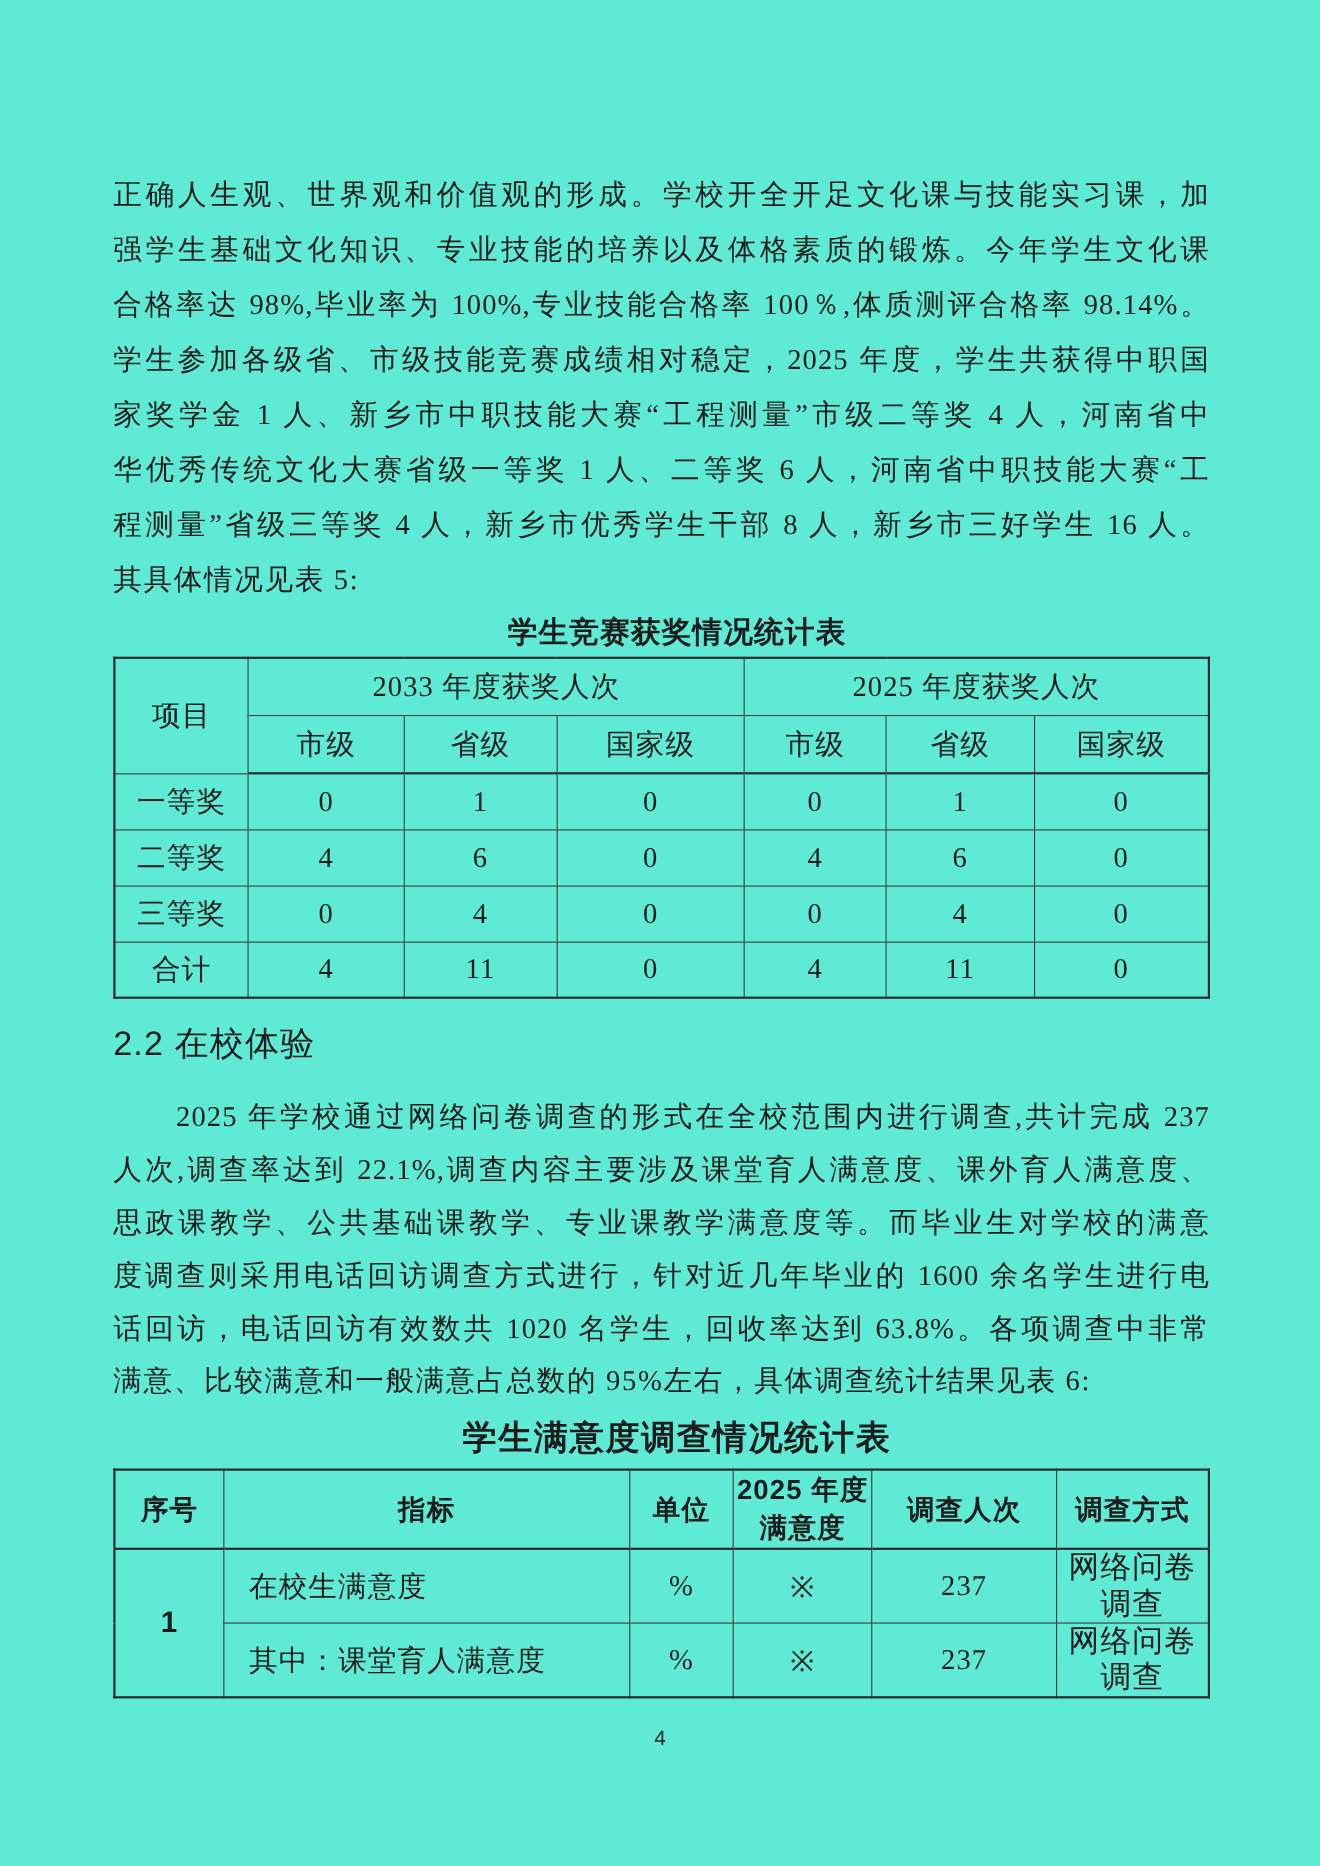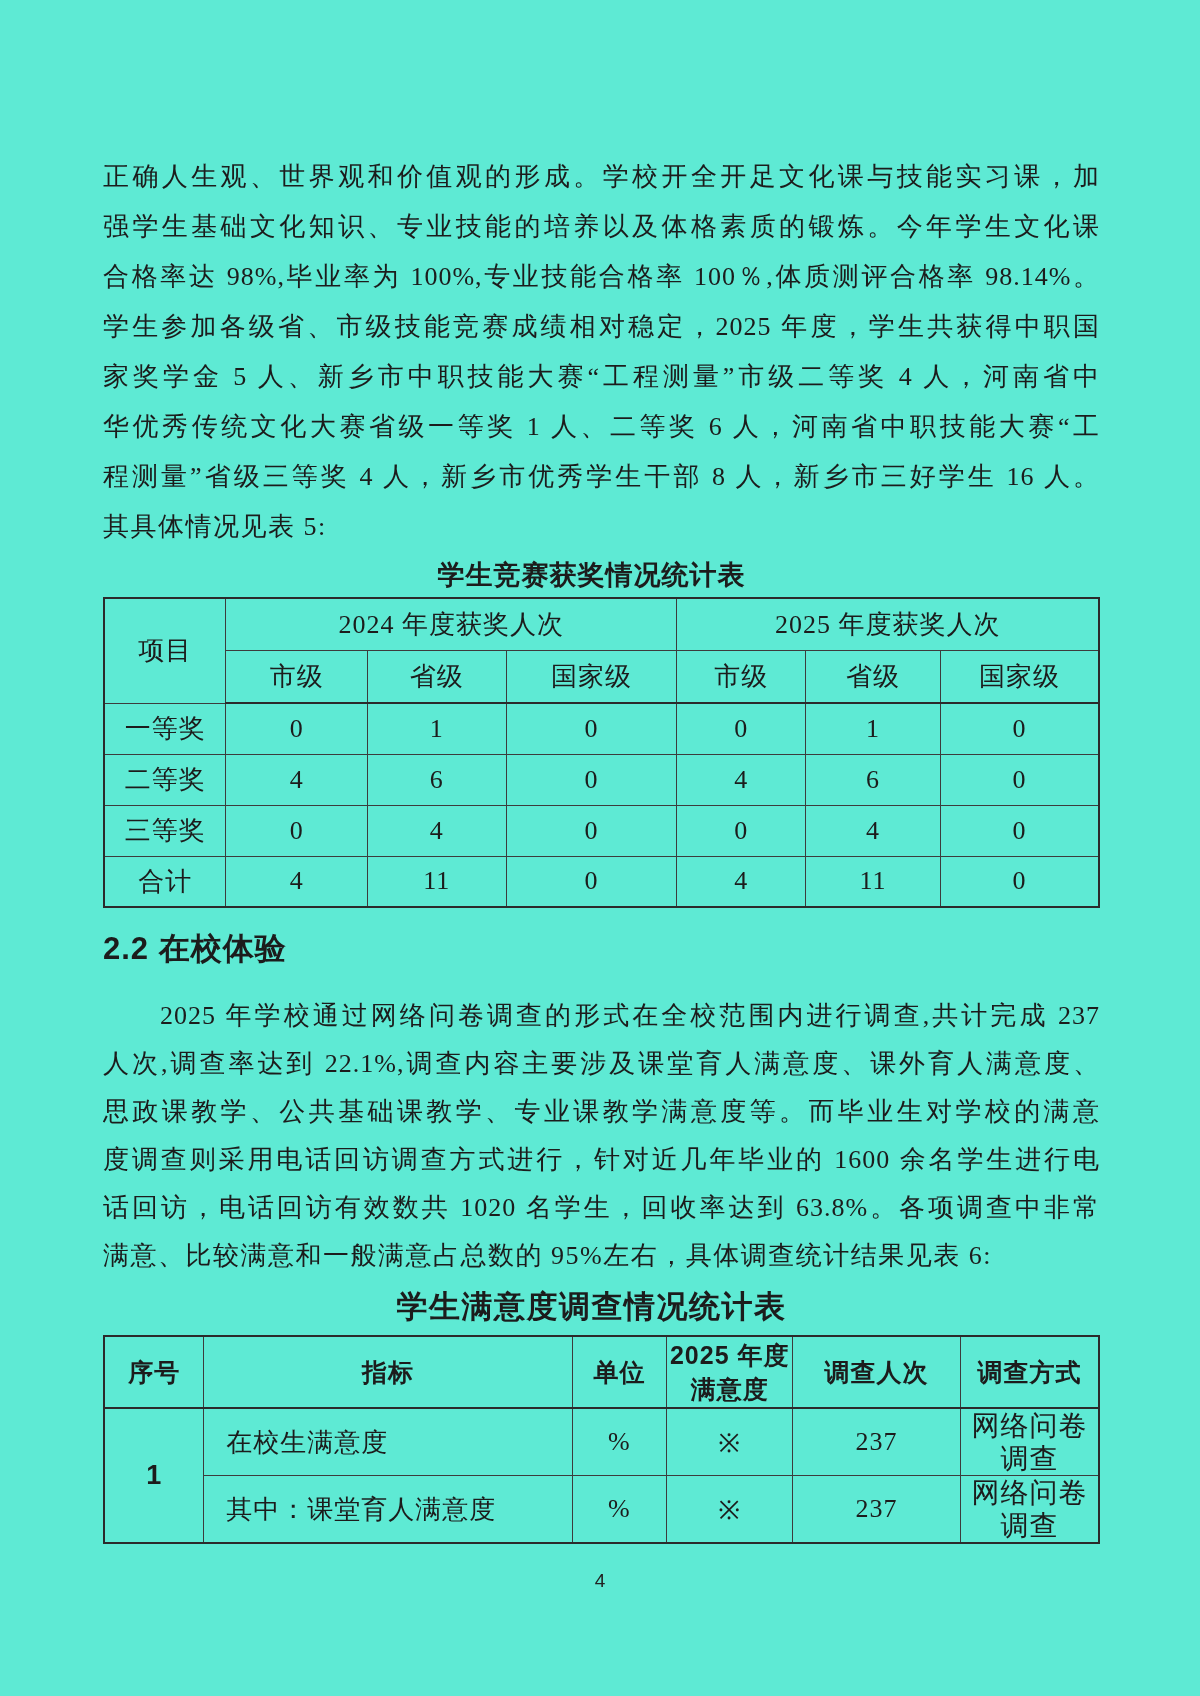--- a/index.html
+++ b/index.html
@@ -12,34 +12,34 @@
   .para { position:absolute; left:103px; width:997px; }
   .para .line {
     height:50px; line-height:50px; font-size:26px; letter-spacing:1.5px;
     overflow:hidden; white-space:normal;
   }
   .para2 .line { height:48px; line-height:48px; }
   .line.fill { text-align:justify; text-align-last:justify; letter-spacing:1px; }
   .line.indent { padding-left:57px; }
 
   .tbl-title {
-    position:absolute; left:93px; width:997px; text-align:center;
+    position:absolute; left:117px; width:997px; text-align:center;
   }
   .tbl-title1 {
     top:552px; height:46px; line-height:46px;
     font-size:27px; font-weight:bold; letter-spacing:1px;
   }
   .tbl-title2 {
     top:1281px; height:52px; line-height:52px;
     font-size:31px; font-weight:bold; letter-spacing:1.5px;
     font-family:"Liberation Sans","DejaVu Sans",sans-serif;
   }
   .section-heading {
     position:absolute; left:103px; top:926px; height:46px; line-height:46px;
-    font-size:31px; font-weight:bold; letter-spacing:1px;
+    font-size:31px; font-weight:normal; letter-spacing:1px;
     font-family:"Liberation Sans","DejaVu Sans",sans-serif;
   }
 
   table.doc-table {
     position:absolute; left:103px; width:997px;
     border-collapse:collapse; table-layout:fixed;
   }
   table.doc-table td {
     border:1px solid #3c3c3c; text-align:center; vertical-align:middle;
     font-size:26px; letter-spacing:1px; padding:0;
@@ -78,42 +78,42 @@
 </head>
 <body>
 
 <div class="page">
 
   <div class="para para1" style="top:152px;">
     <div class="line fill">正确人生观、世界观和价值观的形成。学校开全开足文化课与技能实习课，加</div>
     <div class="line fill">强学生基础文化知识、专业技能的培养以及体格素质的锻炼。今年学生文化课</div>
     <div class="line fill">合格率达 98%,毕业率为 100%,专业技能合格率 100％,体质测评合格率 98.14%。</div>
     <div class="line fill">学生参加各级省、市级技能竞赛成绩相对稳定，2025 年度，学生共获得中职国</div>
-    <div class="line fill">家奖学金 5 人、新乡市中职技能大赛“工程测量”市级二等奖 4 人，河南省中</div>
+    <div class="line fill">家奖学金 1 人、新乡市中职技能大赛“工程测量”市级二等奖 4 人，河南省中</div>
     <div class="line fill">华优秀传统文化大赛省级一等奖 1 人、二等奖 6 人，河南省中职技能大赛“工</div>
     <div class="line fill">程测量”省级三等奖 4 人，新乡市优秀学生干部 8 人，新乡市三好学生 16 人。</div>
     <div class="line">其具体情况见表 5:</div>
   </div>
 
   <div class="tbl-title tbl-title1">学生竞赛获奖情况统计表</div>
 
   <table id="awards-table" class="doc-table">
     <colgroup>
       <col style="width:12.24%">
         <col style="width:14.24%">
         <col style="width:13.94%">
       <col style="width:17.15%">
         <col style="width:12.94%">
         <col style="width:13.54%">
       <col style="width:15.95%">
     </colgroup>
     <thead>
       <tr class="hrow1">
         <td rowspan="2">项目</td>
-        <td colspan="3">2024 年度获奖人次</td>
+        <td colspan="3">2033 年度获奖人次</td>
         <td colspan="3">2025 年度获奖人次</td>
       </tr>
       <tr class="hrow2">
         <td>市级</td>
         <td>省级</td>
         <td>国家级</td>
         <td>市级</td>
         <td>省级</td>
         <td>国家级</td>
       </tr>

